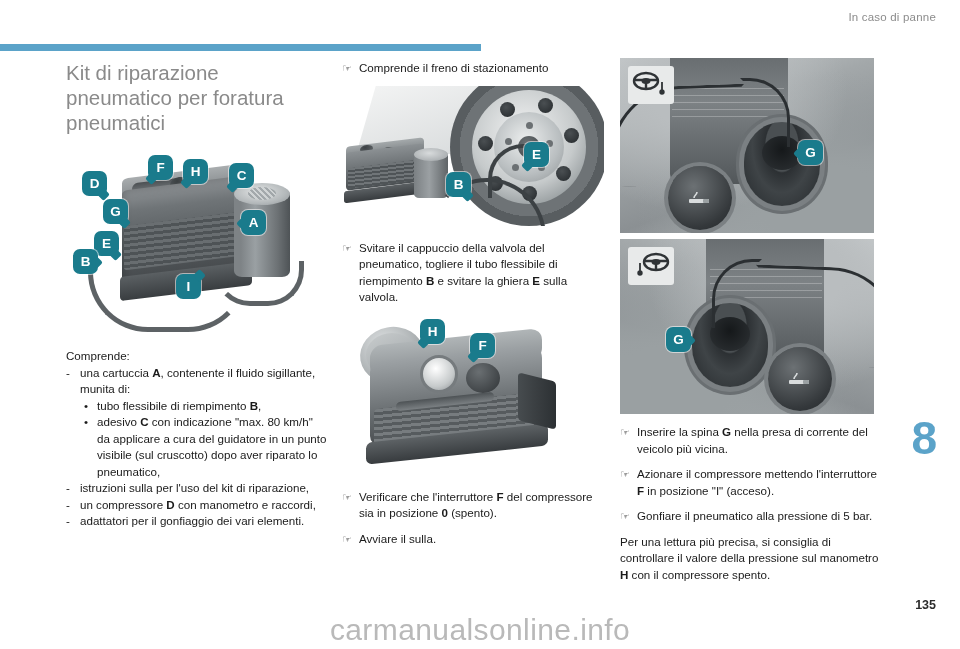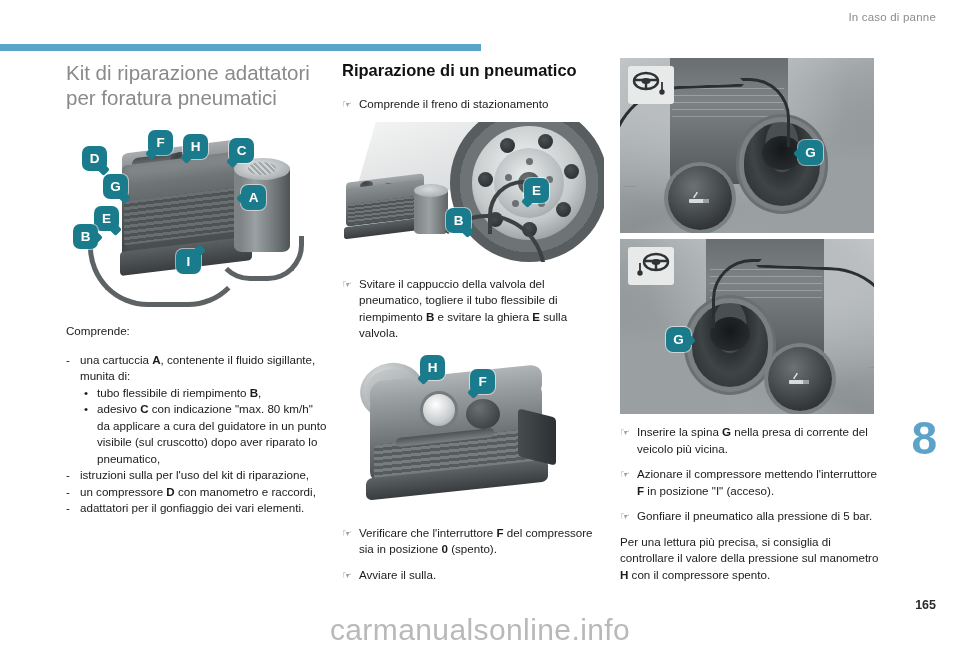--- a/index.html
+++ b/index.html
@@ -329,26 +329,26 @@
 </head>
 <body>
 
 <div class="page">
 
   <div class="header-title">In caso di panne</div>
   <div class="blue-rule"></div>
 
   <div class="chapter-tab">8</div>
 
-  <div class="page-number">165</div>
+  <div class="page-number">135</div>
   <div class="watermark">carmanualsonline.info</div>
 
   <div class="col col-left">
 
-    <h1 class="sec-title">Kit di riparazione adattatori per foratura pneumatici</h1>
+    <h1 class="sec-title">Kit di riparazione pneumatico per foratura pneumatici</h1>
 
 
     <div class="fig" id="kit-fig">
       <div class="kit-top"></div>
       <div class="kit-slot"></div>
       <div class="kit-hole" style="left:104px;top:28px;"></div>
       <div class="kit-hole" style="left:134px;top:31px;"></div>
       <div class="kit-body"></div>
       <div class="kit-fins"></div>
       <div class="kit-base"></div>
@@ -381,21 +381,21 @@
         </div>
       <div class="badge rr" style="left:7px;top:100px;">
           <span>B</span>
         </div>
       <div class="badge tl" style="left:110px;top:125px;">
           <span>I</span>
         </div>
     </div>
 
     <div class="listblock">
-      <p class="body" style="margin-bottom:12px">Comprende:</p>
+      <p class="body" style="margin-bottom:0">Comprende:</p>
       <div id="kit-items">
           <div class="li-dash">
             <span class="mk">-</span>
             <span class="tx">una cartuccia <b>A</b>, contenente il fluido sigillante, munita di:</span>
           </div>
           <div class="li-bul">
             <span class="mk">•</span>
             <span class="tx">tubo flessibile di riempimento <b>B</b>,</span>
           </div>
           <div class="li-bul">
@@ -413,21 +413,20 @@
           <div class="li-dash">
             <span class="mk">-</span>
             <span class="tx">adattatori per il gonfiaggio dei vari elementi.</span>
           </div>
         </div>
     </div>
   </div>
 
   <div class="col col-mid">
 
-    <h2 class="sec-title-b">Riparazione di un pneumatico</h2>
 
     <div class="instr">
       <span class="hand">☞</span>
       <span class="txt" id="m-step0">Comprende il freno di stazionamento</span>
     </div>
 
     <div class="fig" id="wheel-fig">
       <div class="wheel-bg"></div>
       <div class="car-body"></div>
       <div class="tyre"></div>

